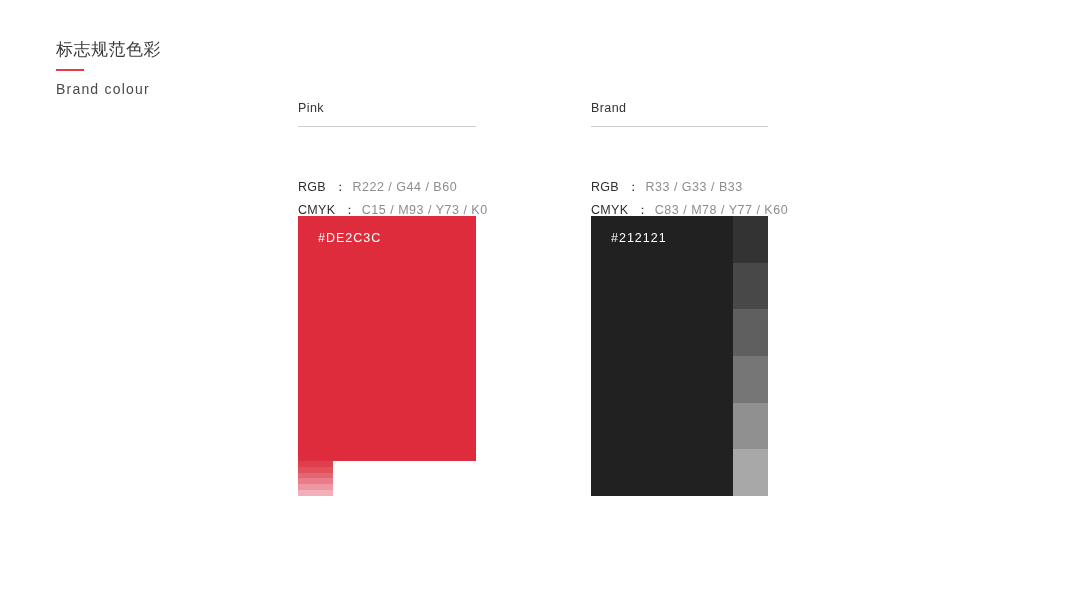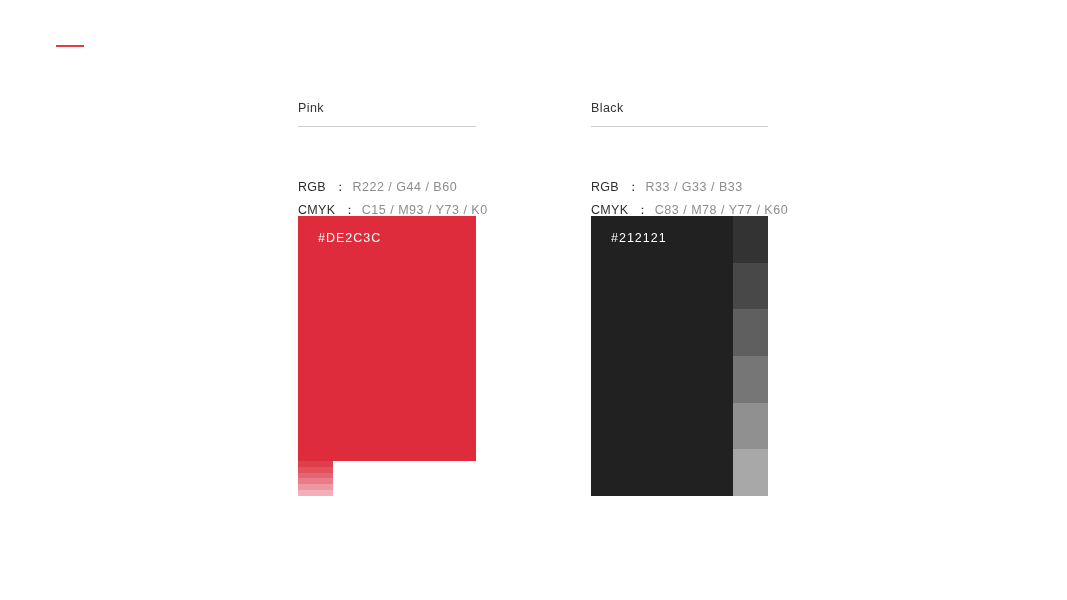--- a/index.html
+++ b/index.html
@@ -123,21 +123,23 @@
     flex-direction: column;
   }
   .tint-band {
     flex: 1 1 0;
   }
 </style>
 </head>
 <body>
 
 <div class="page-heading">
+  <div class="title-cn">标志规范色彩</div>
   <div class="rule" style="background: rgb(230, 57, 70);"></div>
+  <div class="title-en">Brand colour</div>
 </div>
 
 <div class="swatch-col" id="col-pink">
   <div class="col-name">Pink</div>
   <div class="col-divider"></div>
   <div class="spec-list">
     <div class="spec-row">
       <span class="spec-label">RGB</span>
       <span class="spec-colon">：</span>
       <span class="spec-value">R222 / G44 / B60</span>
@@ -158,21 +160,21 @@
       <div class="tint-band" style="background: rgb(222, 63, 76);"></div>
       <div class="tint-band" style="background: rgb(226, 80, 92);"></div>
       <div class="tint-band" style="background: rgb(228, 102, 115);"></div>
       <div class="tint-band" style="background: rgb(233, 124, 136);"></div>
       <div class="tint-band" style="background: rgb(238, 150, 161);"></div>
       <div class="tint-band" style="background: rgb(242, 175, 184);"></div>
     </div>
 </div>
 
 <div class="swatch-col" id="col-black">
-  <div class="col-name">Black</div>
+  <div class="col-name">Brand</div>
   <div class="col-divider"></div>
   <div class="spec-list">
     <div class="spec-row">
       <span class="spec-label">RGB</span>
       <span class="spec-colon">：</span>
       <span class="spec-value">R33 / G33 / B33</span>
     </div>
     <div class="spec-row">
       <span class="spec-label">CMYK</span>
       <span class="spec-colon">：</span>

